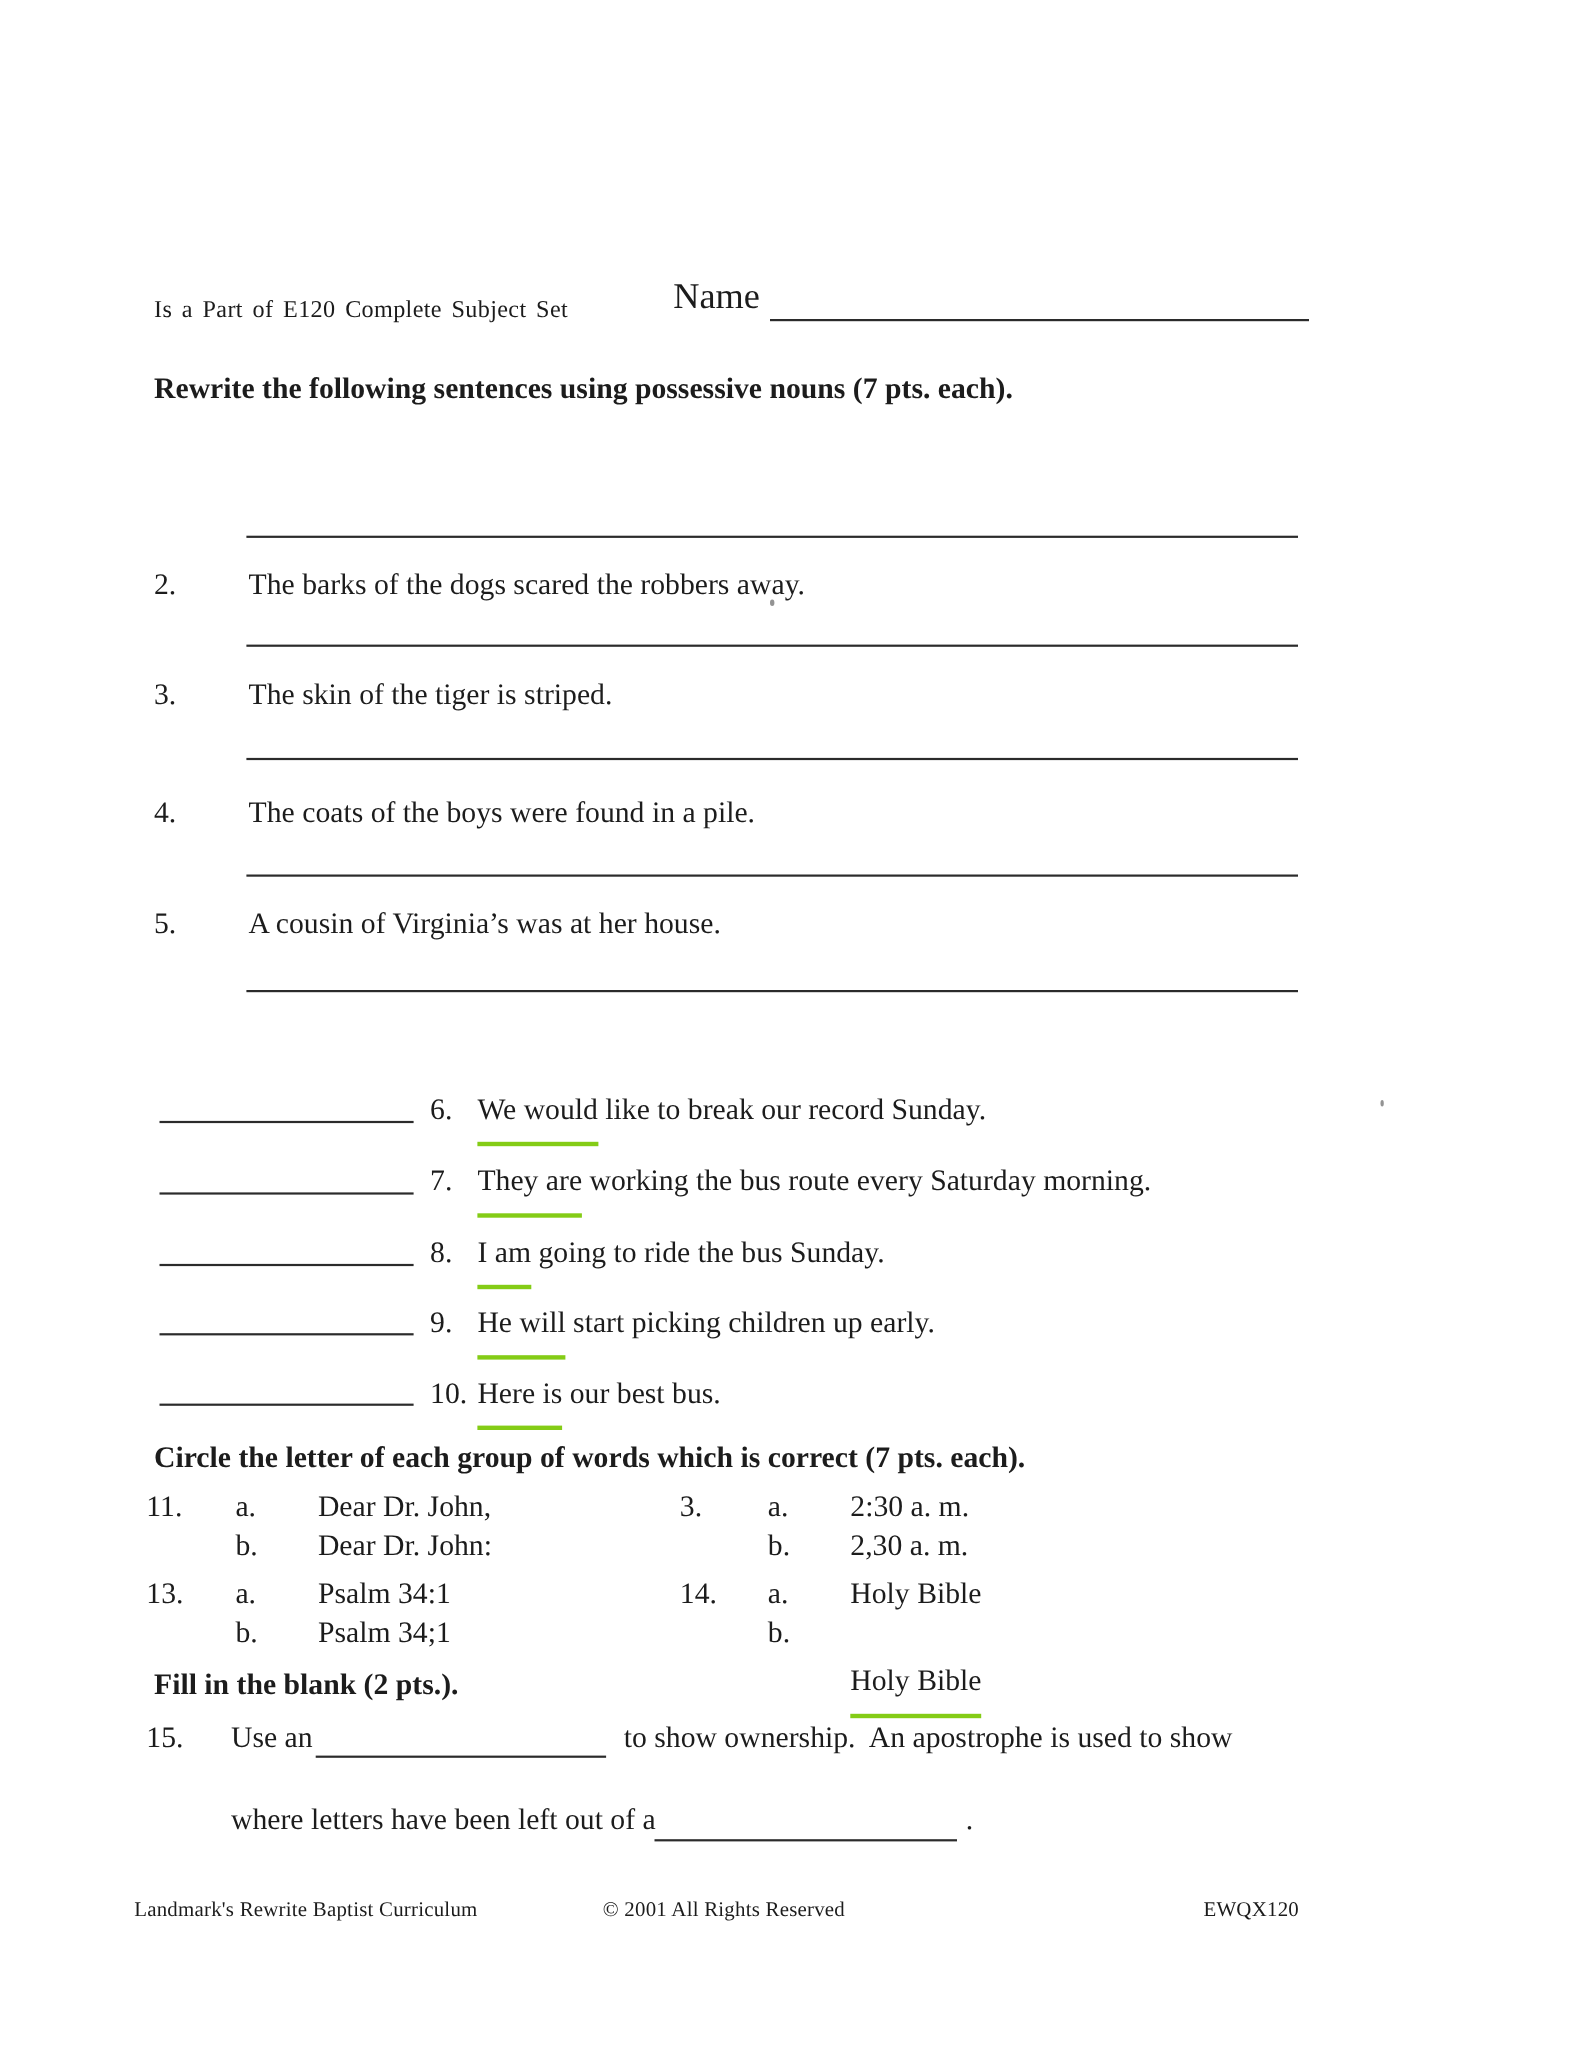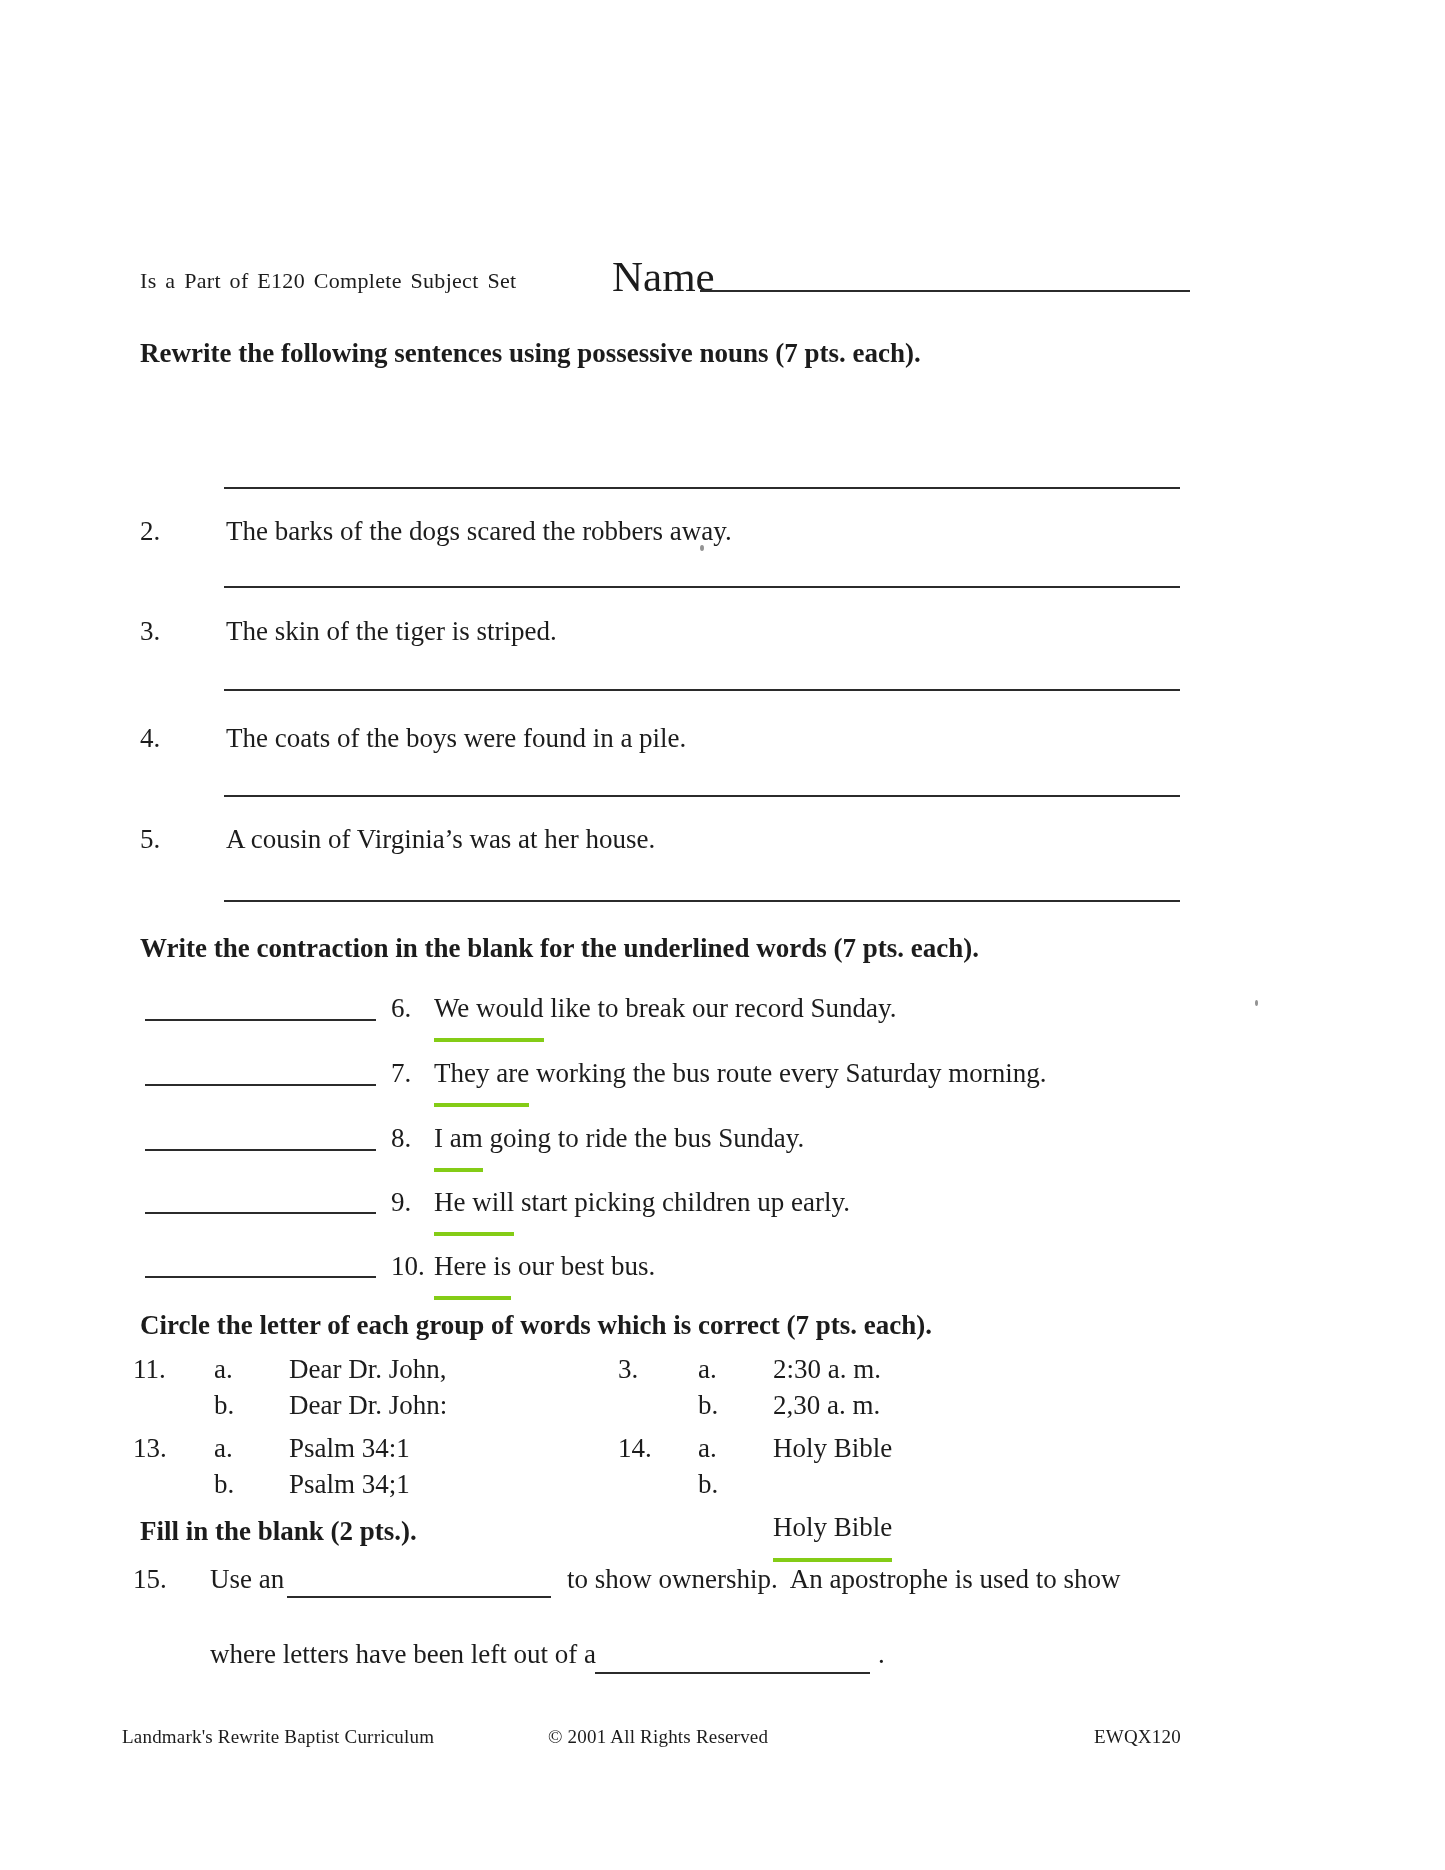--- a/index.html
+++ b/index.html
@@ -4,21 +4,21 @@
 <style>
   html,body { margin:0; padding:0; background:#ffffff; }
   .page {
     position:relative; width:1445px; height:1870px; background:#ffffff;
     font-family:"Liberation Serif","DejaVu Serif",serif;
     color:#1c1c1c; overflow:hidden;
   }
   .abs { position:absolute; }
   .title { font-size:36px; font-weight:700; letter-spacing:0.5px; line-height:1.1; }
   .subtitle { font-size:22px; letter-spacing:0.3px; word-spacing:3px; }
-  .namelabel { font-size:43px; }
+  .namelabel { font-size:33px; }
   .heading { font-size:27px; font-weight:700; line-height:1.15; }
   .heading .it { }
   .body-text, .row, .crow span, .fill-text { font-size:27px; line-height:1.2; }
   .row { white-space:nowrap; }
   .qnum { display:inline-block; width:86px; }
   .wline { height:0; border-bottom:2px solid #2b2b2b; }
   .ul { border-bottom:4px solid #84cc16; padding-bottom:15px;margin-top:43px; }
   .footer-text { font-size:19px; letter-spacing:0.2px; }
   .artifact { background:#6f6f6f; border-radius:50%; opacity:0.75; }
 </style>
@@ -48,21 +48,20 @@
   <div class="abs row" style="left:140px; top:722px;">
     <span class="qnum">4.</span><span>The coats of the boys were found in a pile.</span>
   </div>
   <div class="abs wline" style="left:224px; top:795px; width:956px;"></div>
 
   <div class="abs row" style="left:140px; top:823px;">
     <span class="qnum">5.</span><span>A cousin of Virginia’s was at her house.</span>
   </div>
   <div class="abs wline" style="left:224px; top:900px; width:956px;"></div>
 
-  <div class="abs heading" style="left:140px; top:933px;"><span>Write the contraction in the blank for the underlined words (</span><span class="it">7 pts. each</span><span>).</span></div>
 
   <div class="abs wline" style="left:145px; top:1019px; width:231px;"></div>
   <div class="abs body-text" style="left:391px; top:992px;">6.</div>
   <div class="abs body-text" style="left:434px; top:992px;"><span class="ul">We would</span><span> like to break our record Sunday.</span></div>
 
   <div class="abs wline" style="left:145px; top:1084px; width:231px;"></div>
   <div class="abs body-text" style="left:391px; top:1057px;">7.</div>
   <div class="abs body-text" style="left:434px; top:1057px;"><span class="ul">They are</span><span> working the bus route every Saturday morning.</span></div>
 
   <div class="abs wline" style="left:145px; top:1149px; width:231px;"></div>

